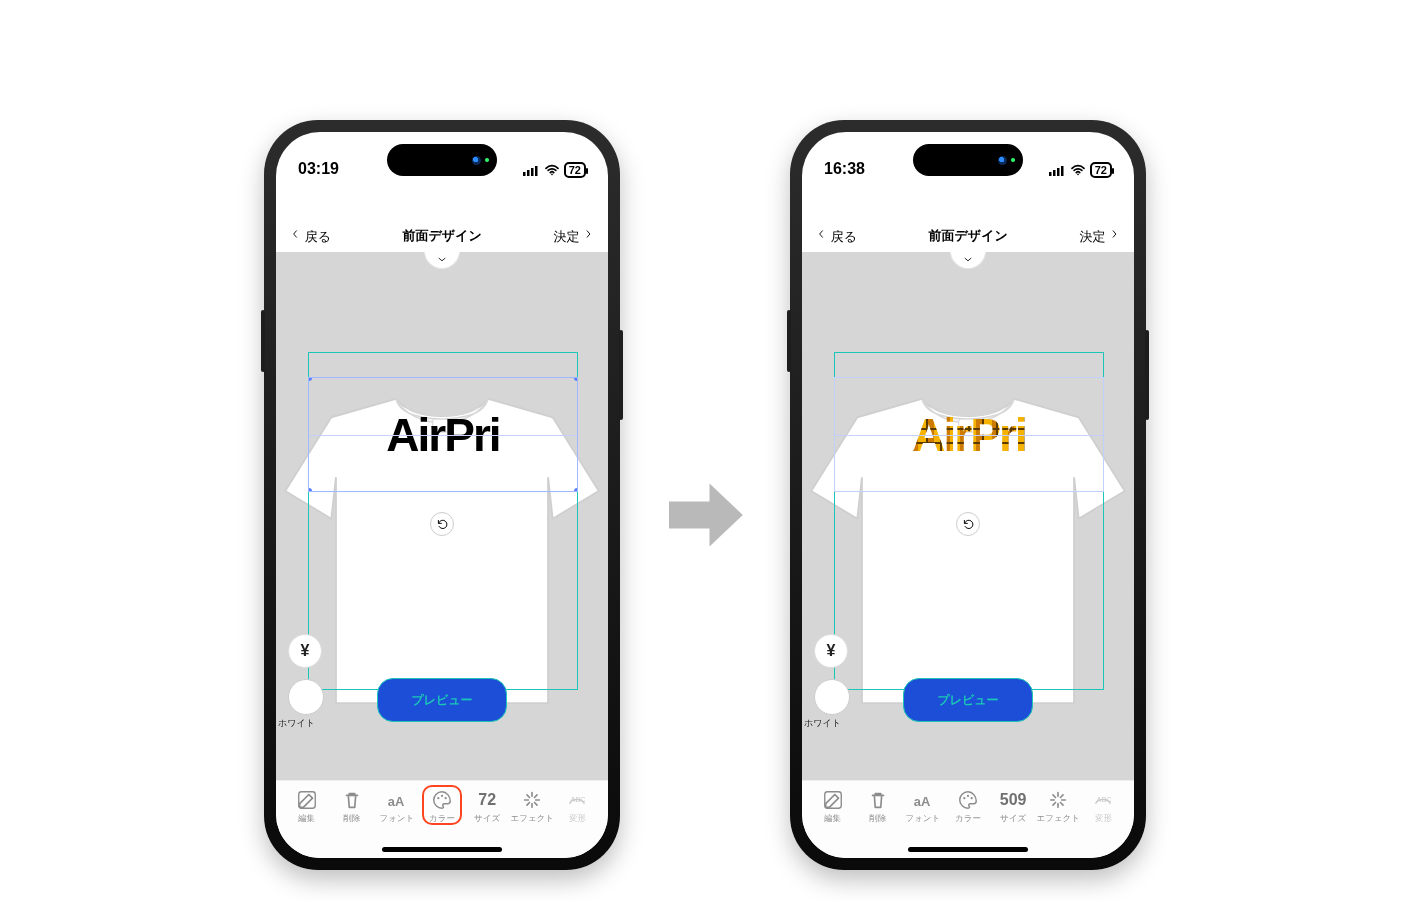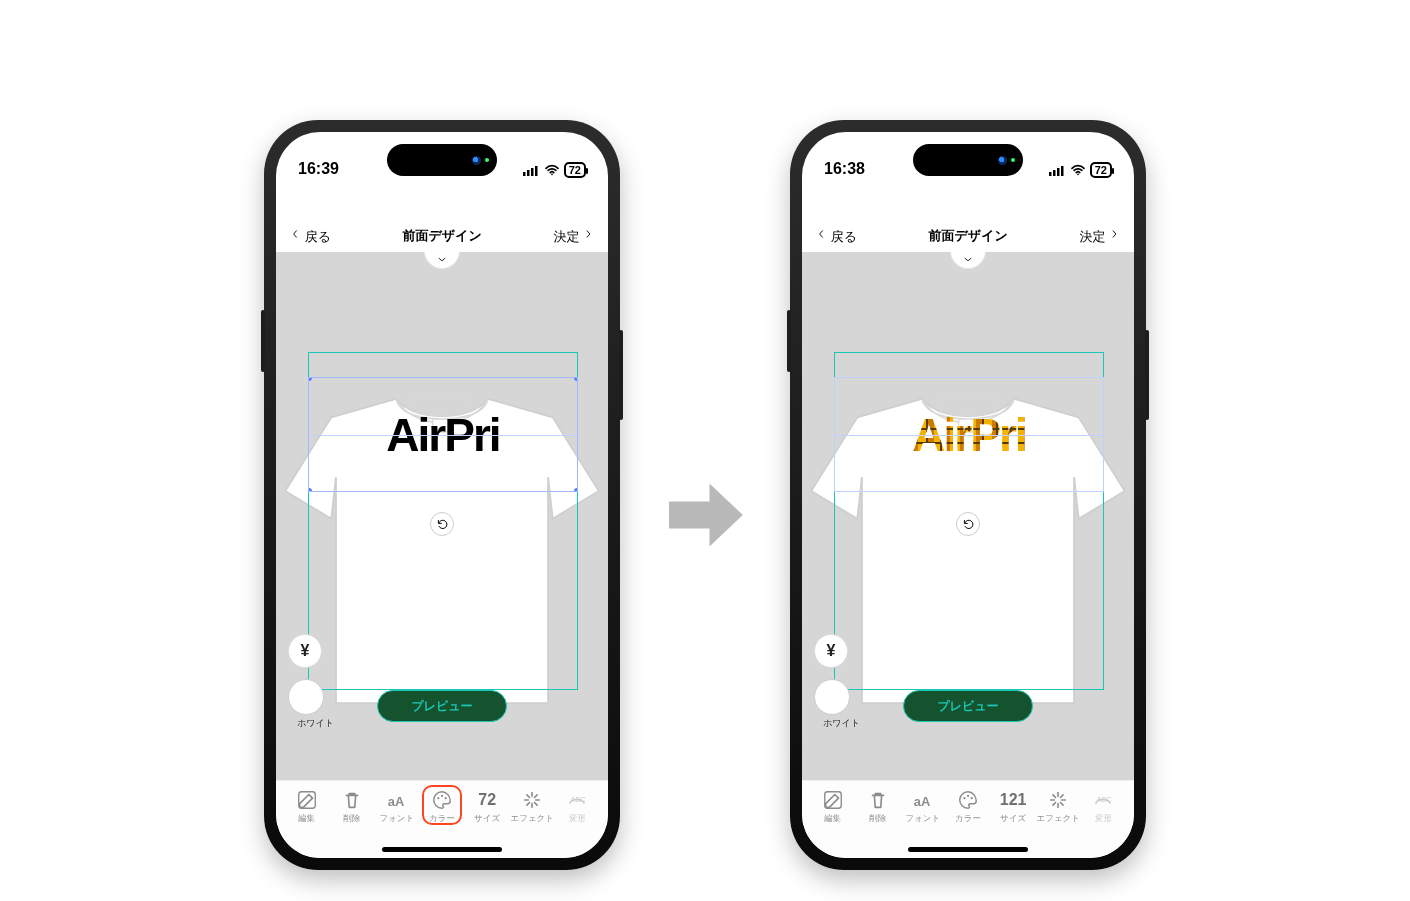--- a/index.html
+++ b/index.html
@@ -166,31 +166,31 @@
   
   .yen-badge{
     position:absolute;left:12px;bottom:112px;
     width:34px;height:34px;border-radius:50%;
     background:#fff;border:1px solid #ddd;
     display:flex;align-items:center;justify-content:center;
     font-weight:700;font-size:16px;color:#222;
   }
   .swatch-col{
     position:absolute;left:2px;bottom:50px;
-    width:56px;text-align:right;
+    width:56px;text-align:left;
   }
   .swatch{
     width:36px;height:36px;border-radius:50%;
     background:#fff;border:1px solid #ccc;margin:0 auto;
   }
   .swatch-label{font-size:9px;color:#222;margin-top:2px;white-space:nowrap}
   .preview-pill{
     position:absolute;left:50%;bottom:58px;transform:translateX(-50%);
-    min-width:130px;height:32px;border:1.5px solid var(--teal);color:var(--teal);
-    border-radius:16px;background:#14532d;
+    min-width:130px;height:44px;border:1.5px solid var(--teal);color:var(--teal);
+    border-radius:16px;background:#1d4ed8;
     display:flex;align-items:center;justify-content:center;
     font-size:12px;font-weight:700;
   }
   
   .toolbar{
     flex:0 0 78px;height:78px;background:#fdfdfd;
     border-top:1px solid #eee;
     display:flex;align-items:flex-start;justify-content:space-between;
     padding:8px 8px 0;
     position:relative;
@@ -286,21 +286,21 @@
   <div class="phones">
 
     <div class="phone" data-interactable="false">
       <div class="screen" data-interactable="false">
         <div class="island" data-interactable="false">
           <span class="cam"></span>
             <span class="dot"></span>
         </div>
 
         <div class="statusbar">
-          <span data-interactable="false">16:39</span>
+          <span data-interactable="false">03:19</span>
           <span class="right">
             <svg class="sb-signal" data-interactable="false" viewBox="0 0 18 12">
                 <use href="#ic-signal"></use>
               </svg>
             <svg class="sb-wifi" data-interactable="false" viewBox="0 0 18 14">
                 <use href="#ic-wifi"></use>
               </svg>
             <span class="sb-batt" data-interactable="false">72</span>
           </span>
         </div>
@@ -510,21 +510,21 @@
           <div class="tool" data-interactable="true">
             <span class="ico" data-interactable="false">
                 <svg viewBox="0 0 24 24">
                   <use href="#ic-palette"></use>
                 </svg>
               </span>
             <span data-interactable="false">カラー</span>
           </div>
           <div class="tool" data-interactable="true">
             <span class="ico" data-interactable="false">
-                <span class="num">121</span>
+                <span class="num">509</span>
               </span>
             <span data-interactable="false">サイズ</span>
           </div>
           <div class="tool" data-interactable="true">
             <span class="ico" data-interactable="false">
                 <svg viewBox="0 0 24 24">
                   <use href="#ic-spark"></use>
                 </svg>
               </span>
             <span data-interactable="false">エフェクト</span>

